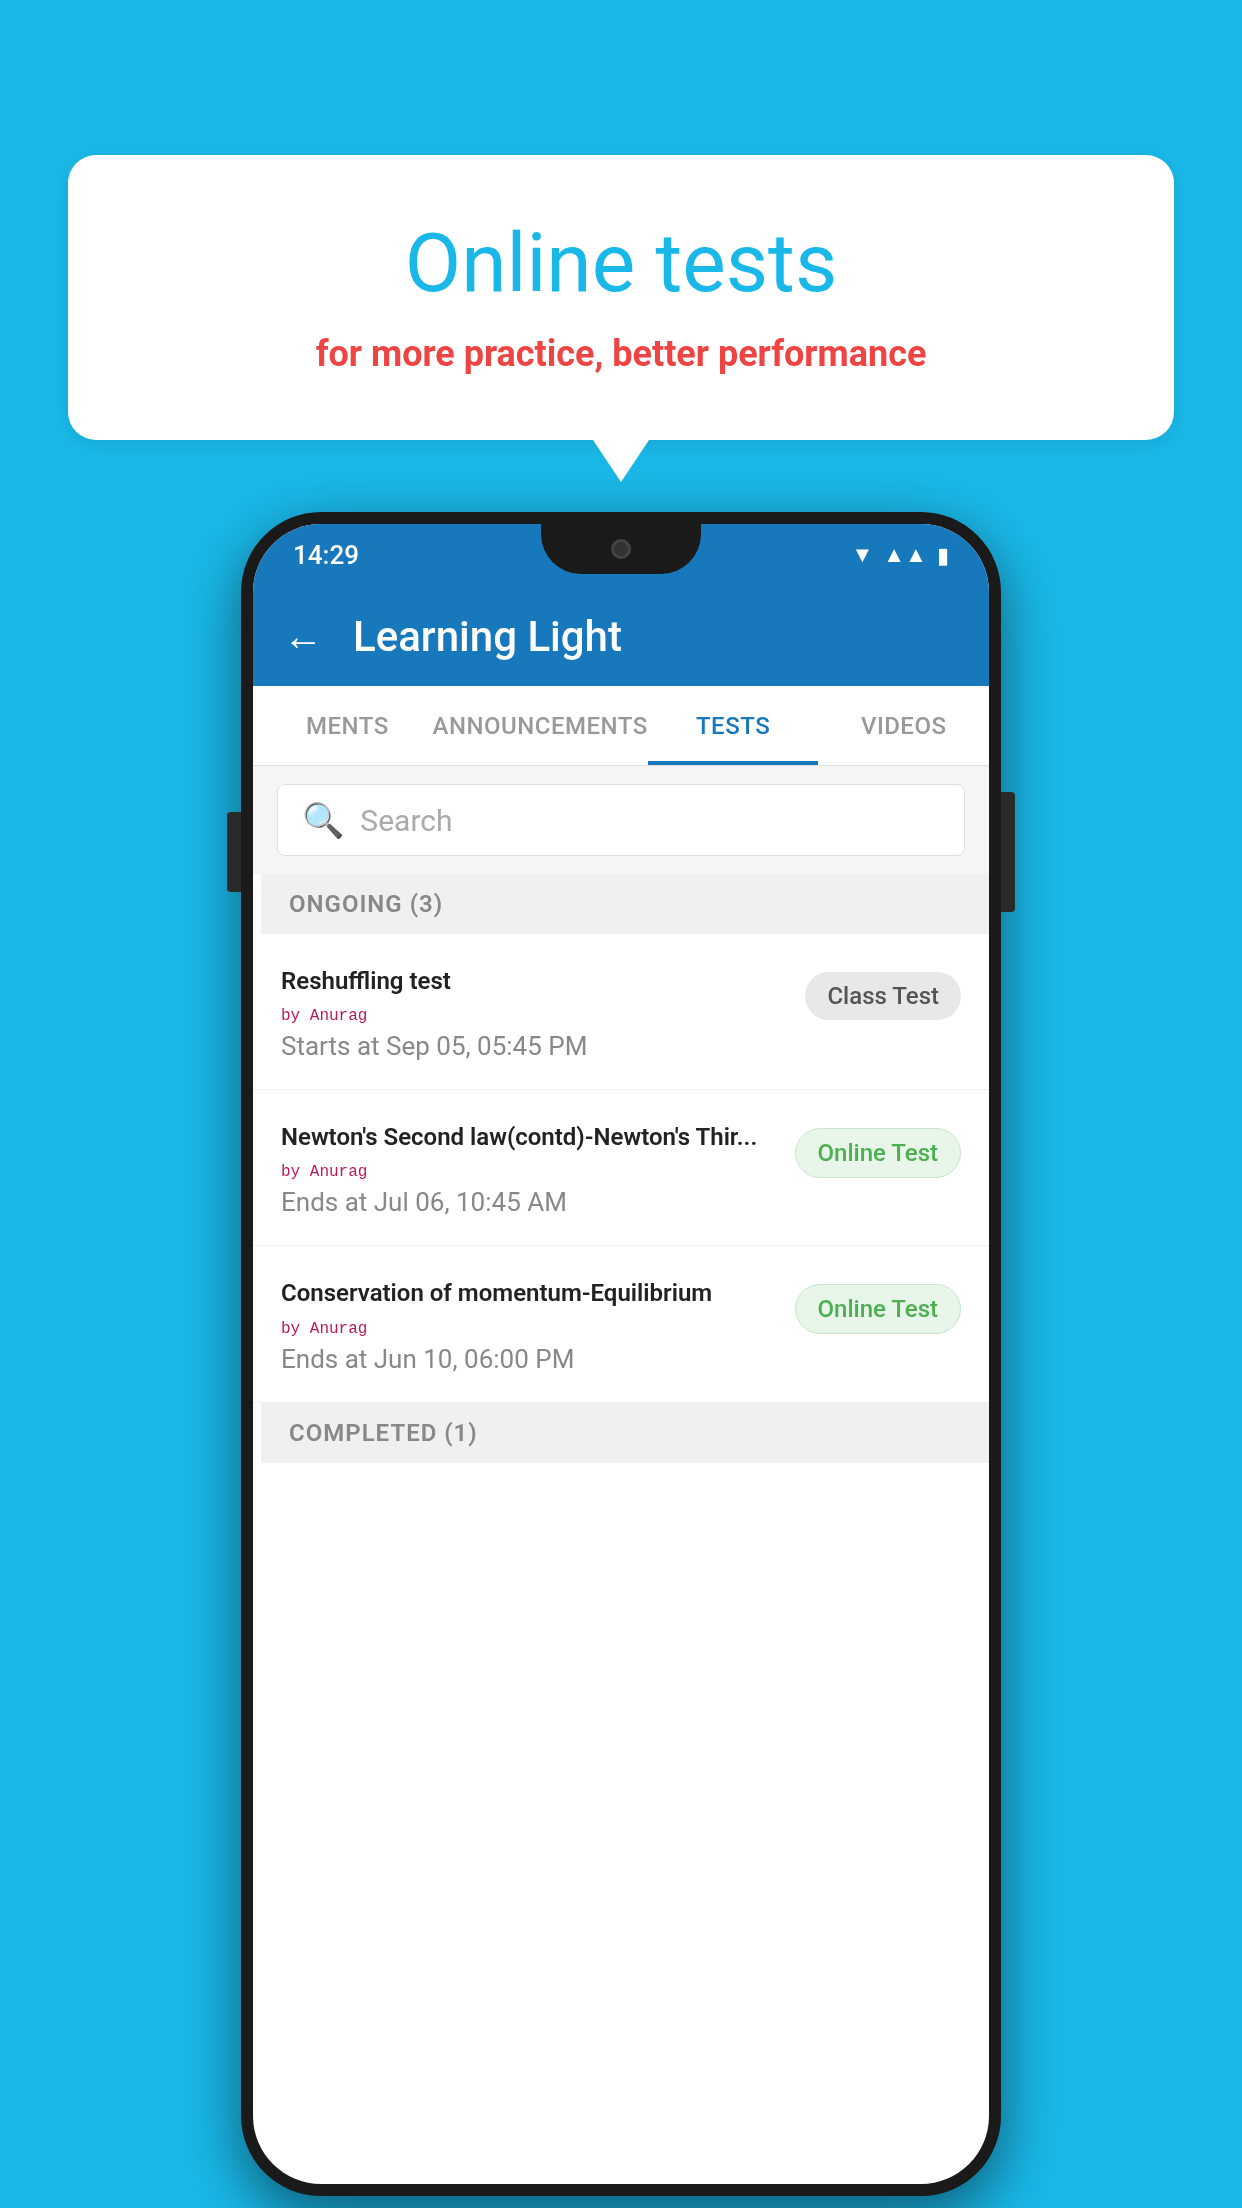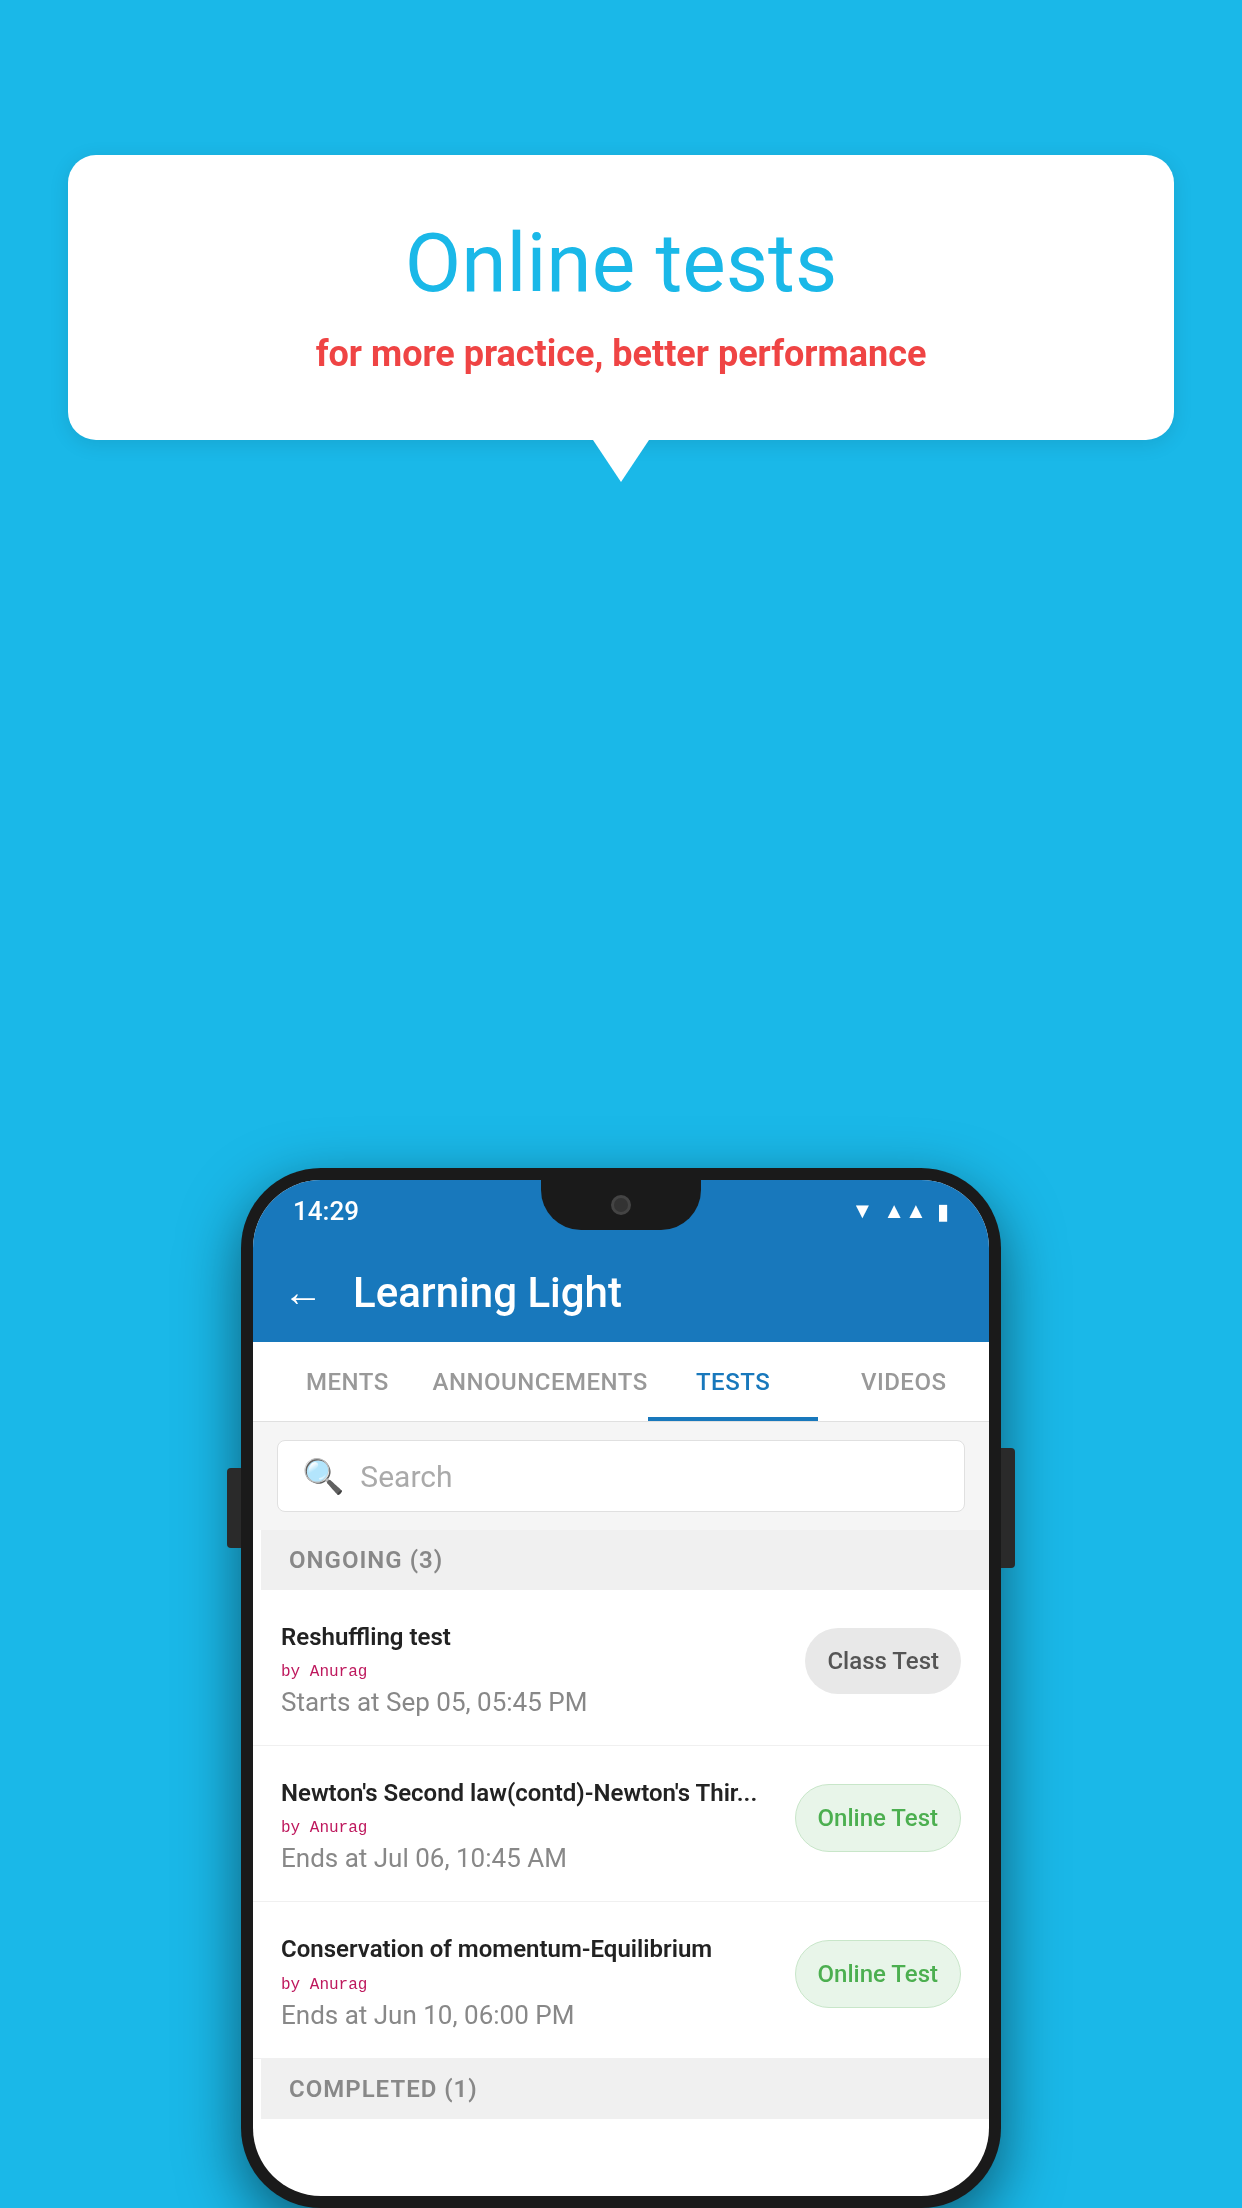--- a/index.html
+++ b/index.html
@@ -53,25 +53,25 @@
 
     .bubble-subtitle {
       font-size: 36px;
       color: #ef4444;
       font-weight: 700;
     }
 
     
     .phone-container {
       position: absolute;
-      bottom: 0;
+      bottom: 12px;
       left: 50%;
       transform: translateX(-50%);
       width: 760px;
-      height: 1040px;
+      height: 1684px;
     }
 
     .phone-outer {
       width: 100%;
       height: 100%;
       background: #1a1a1a;
       border-radius: 80px;
       padding: 12px;
       box-shadow: 0 20px 60px rgba(0,0,0,0.5);
       position: relative;
@@ -287,21 +287,21 @@
       font-family: Liberation Mono, monospace;
     }
 
     .test-time {
       font-size: 26px;
       color: #888;
     }
 
     .test-badge {
       border-radius: 50px;
-      padding: 19px 22px;
+      padding: 10px 22px;
       font-size: 24px;
       font-weight: 500;
       white-space: nowrap;
       margin-top: 6px;
       flex-shrink: 0;
     }
 
     .badge-class {
       background: #e8e8e8;
       color: #555;

